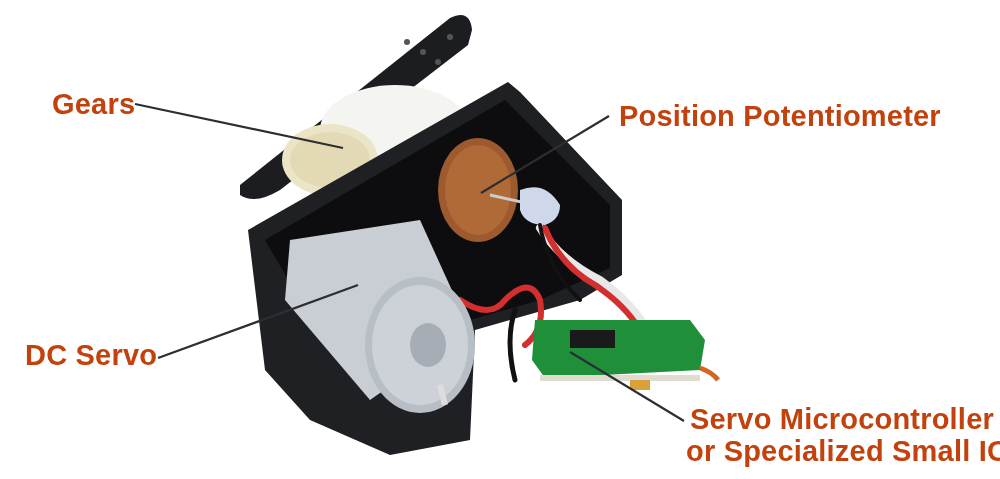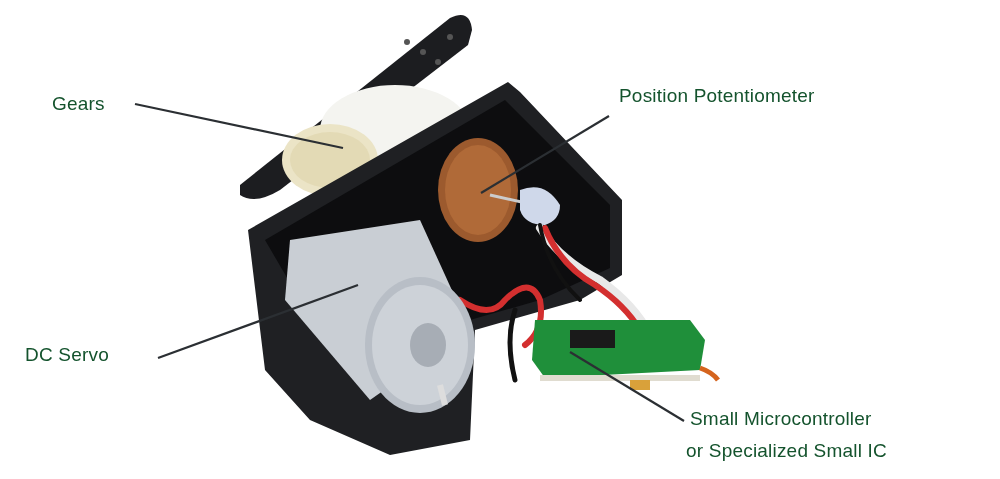--- a/index.html
+++ b/index.html
@@ -1,17 +1,17 @@
 <!DOCTYPE html>
 <html><head>
 <meta charset="utf-8">
 <style>
   html, body { margin:0; padding:0; background:#ffffff; }
   body { width:1000px; height:479px; position:relative; overflow:hidden; font-family:"Liberation Sans", sans-serif; }
-  .label { position:absolute; color:#14532d; font-weight:normal; font-size:19px; letter-spacing:0.2px; line-height:28px; white-space:nowrap; }
+  .label { position:absolute; color:#c2410c; font-weight:bold; font-size:29px; letter-spacing:0.2px; line-height:28px; white-space:nowrap; }
   svg.art { position:absolute; left:0; top:0; }
 </style>
 </head>
 <body>
 
 <svg class="art" width="1000" height="479" viewBox="0 0 1000 479">
 
   <g>
     <path d="M240,185 L450,18 Q470,8 472,30 L468,45 L280,190 Q255,205 240,195 Z" fill="#1c1d20"></path>
     <circle cx="407" cy="42" r="3" fill="#555"></circle>
@@ -62,16 +62,16 @@
     <path d="M700,368 Q712,372 718,380" stroke="#d5641e" stroke-width="5" fill="none"></path>
   </g>
 
   <line x1="135" y1="104" x2="343" y2="148" stroke="#2b2f33" stroke-width="2.2"></line>
   <line x1="609" y1="116" x2="481" y2="193" stroke="#2b2f33" stroke-width="2.2"></line>
   <line x1="158" y1="358" x2="358" y2="285" stroke="#2b2f33" stroke-width="2.2"></line>
   <line x1="684" y1="421" x2="570" y2="352" stroke="#2b2f33" stroke-width="2.2"></line>
 </svg>
 
 <div class="label" style="left:52px; top:90px;">Gears</div>
-<div class="label" style="left:619px; top:82px;">Position Potentiometer</div>
+<div class="label" style="left:619px; top:102px;">Position Potentiometer</div>
 <div class="label" style="left:25px; top:341px;">DC Servo</div>
-<div class="label" style="left:690px; top:405px;">Small Microcontroller</div>
+<div class="label" style="left:690px; top:405px;">Servo Microcontroller</div>
 <div class="label" style="left:686px; top:437px;">or Specialized Small IC</div>
 
 </body></html>

